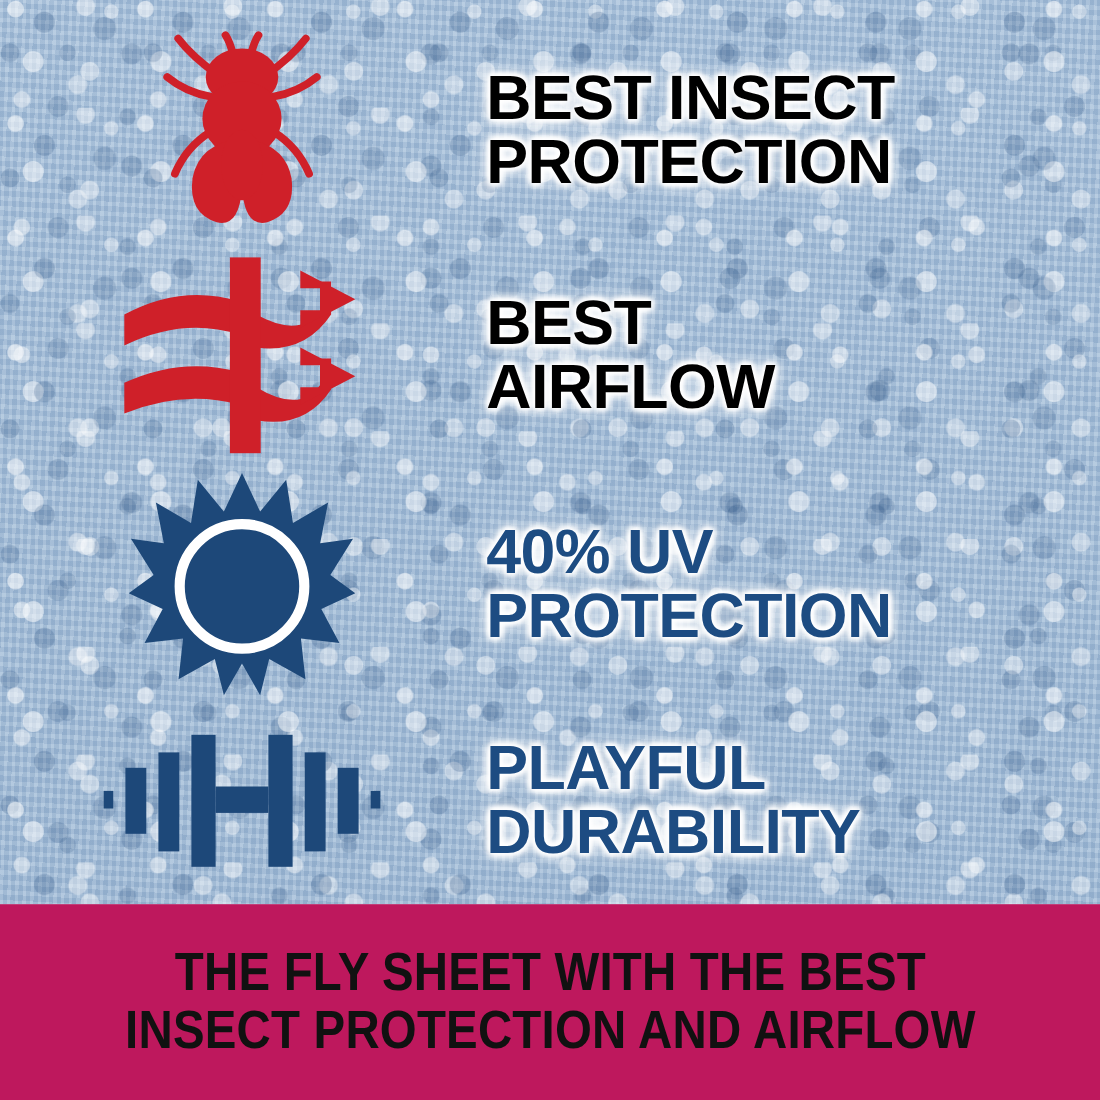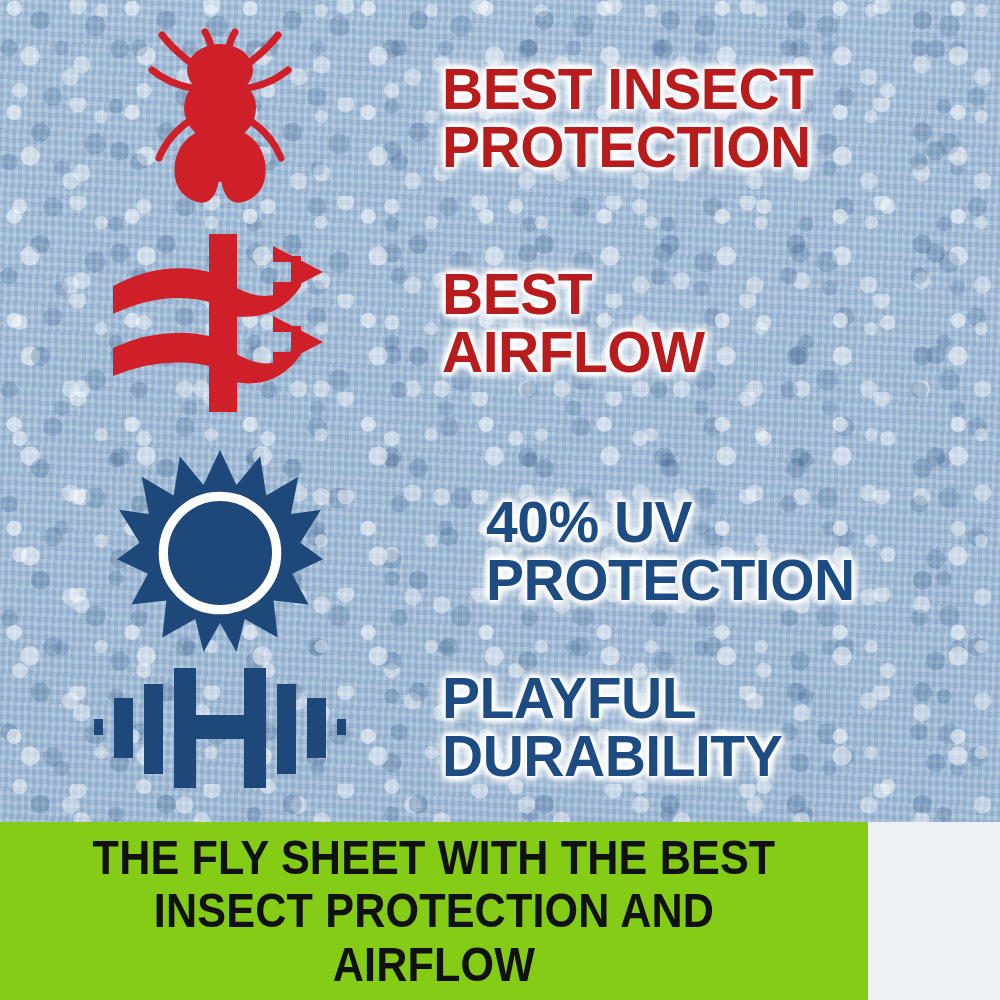--- a/index.html
+++ b/index.html
@@ -75,42 +75,42 @@
   .feature-label {
     margin: 0;
     font-family: "Liberation Sans", sans-serif;
     font-weight: bold;
     font-size: 57px;
     line-height: 1.02;
     letter-spacing: -0.5px;
     white-space: pre-line;
   }
   .label-red {
-    color: #b91c1c;
+    color: #000000;
     text-shadow:
        0 0 7px #ffffff,  0 0 12px #ffffff,  0 0 18px #ffffff,
        2px 0 6px #ffffff, -2px 0 6px #ffffff,
        0 2px 6px #ffffff, 0 -2px 6px #ffffff;
   }
   .label-navy {
     color: #1d4c82;
     text-shadow:
        0 0 7px #ffffff,  0 0 12px #ffffff,  0 0 18px #ffffff,
        2px 0 6px #ffffff, -2px 0 6px #ffffff,
        0 2px 6px #ffffff, 0 -2px 6px #ffffff;
   }
 
   
   #footer-bar {
     position: absolute;
     left: 0;
     top: 822px;
-    width: 868px;
+    width: 1000px;
     height: 178px;
-    background: #84cc16;
+    background: #be185d;
     display: flex;
     align-items: center;
     justify-content: center;
   }
   #footer-headline {
     margin: 0;
     text-align: center;
     color: #111111;
     font-family: "Liberation Sans Narrow", "Liberation Sans", sans-serif;
     font-weight: bold;
@@ -182,21 +182,21 @@
           <rect x="104" y="4" width="28" height="178"></rect>
         </g>
       </svg>
     </div>
     <div class="text-cell">
       <p class="feature-label label-red">BEST
 AIRFLOW</p>
     </div>
   </div>
 
-  <div class="feature-row" style="top:448px; height:206px;gap:44px;">
+  <div class="feature-row" style="top:428px; height:206px;">
     <div class="icon-cell">
       <svg width="206" height="206" viewBox="0 0 200 200">
 
         <polygon fill="#1d4879" points="
           100,2 116,36 139,8 145,46 176,28 169,64 198,60 178,92 200,108 170,122
           186,152 152,148 156,184 124,166 116,198 100,170 84,198 76,166 44,184
           48,148 14,152 30,122 0,108 22,92 2,60 31,64 24,28 55,46 61,8 84,36"></polygon>
         <circle cx="100" cy="102" r="55" fill="none" stroke="#ffffff" stroke-width="9"></circle>
       </svg>
     </div>

